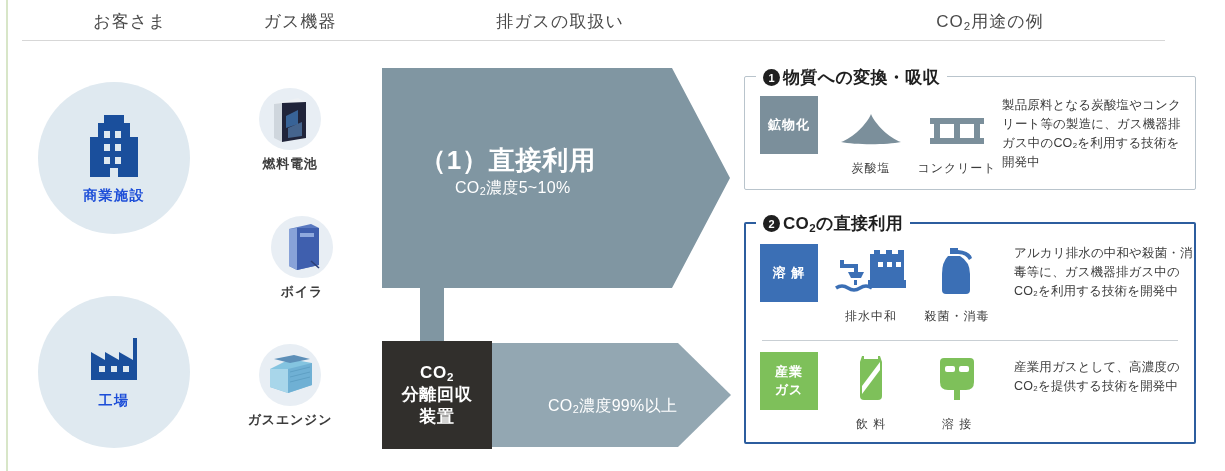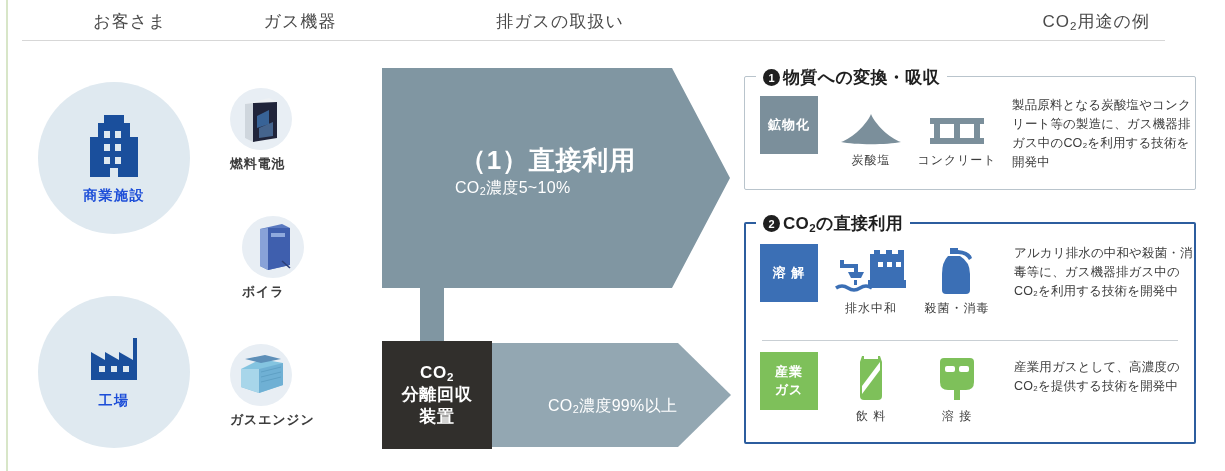--- a/index.html
+++ b/index.html
@@ -15,64 +15,64 @@
 
   
   .hdr { position: absolute; top: 10px; font-size: 17px; color: #4a4a4a; letter-spacing: .06em; text-align: center; white-space: nowrap; }
   .hdr-rule { position: absolute; left: 22px; top: 40px; width: 1143px; height: 1px; background: #d7d7d7; }
 
   
   .circle { position: absolute; border-radius: 50%; background: #dfe9f0; display: flex; flex-direction: column; align-items: center; justify-content: center; }
   .circle .cap { font-size: 14px; font-weight: bold; color: #1d4ed8; letter-spacing: .1em; margin-top: 6px; }
 
   
-  .eq { position: absolute; width: 120px; display: flex; flex-direction: column; align-items: flex-start; }
+  .eq { position: absolute; width: 120px; display: flex; flex-direction: column; align-items: center; }
   .eq .thumb { width: 62px; height: 62px; border-radius: 50%; background: #e8eef4; display: flex; align-items: center; justify-content: center; }
   .eq .cap { font-size: 13px; font-weight: bold; color: #3c3c3c; letter-spacing: .06em; margin-top: 5px; white-space: nowrap; }
 
   
   .arrow-wrap { position: absolute; }
   .arrow-wrap svg { display: block; }
   .arrow-txt { position: absolute; color: #ffffff; }
-  .arrow-title { font-size: 26px; font-weight: bold; letter-spacing: .03em; white-space: nowrap; margin-left: 40px; }
+  .arrow-title { font-size: 26px; font-weight: bold; letter-spacing: .03em; white-space: nowrap; }
   .arrow-sub { font-size: 16px; letter-spacing: .02em; white-space: nowrap; }
   .sub { font-size: .68em; vertical-align: -0.22em; }
 
   .capbox { position: absolute; background: #312f2c; display: flex; flex-direction: column;
             align-items: center; justify-content: center; color: #fff; }
   .capbox div { font-size: 17px; font-weight: bold; letter-spacing: .04em; line-height: 1.28; white-space: nowrap; }
 
   
   .panel { position: absolute; border: 1px solid #b9c4cc; border-radius: 2px; }
   .panel.blue { border: 2px solid #2c5d9e; }
   .panel-legend { position: absolute; background: #fff; padding: 0 7px; display: flex; align-items: center; gap: 3px; white-space: nowrap; }
   .panel-legend .num { width: 17px; height: 17px; border-radius: 50%; background: #1f1f1f; color: #fff;
       font-size: 11px; display: flex; align-items: center; justify-content: center; font-weight: bold; }
   .panel-legend .ttl { font-size: 17px; font-weight: bold; color: #1f1f1f; letter-spacing: .02em; }
 
   .row { position: absolute; display: flex; align-items: flex-start; }
   .badge { width: 58px; height: 58px; display: flex; flex-direction: column; align-items: center;
            justify-content: center; color: #fff; font-size: 13px; font-weight: bold; line-height: 1.35; letter-spacing: .08em; }
-  .ico { width: 86px; display: flex; flex-direction: column; align-items: center; }
+  .ico { width: 86px; display: flex; flex-direction: column; align-items: center; gap: 8px; }
   .ico .glyph { height: 50px; display: flex; align-items: flex-end; justify-content: center; }
   .ico .cap { font-size: 12px; color: #3c3c3c; letter-spacing: .08em; margin-top: 6px; white-space: nowrap; }
   .desc { font-size: 12.5px; color: #3c3c3c; line-height: 1.52; letter-spacing: .01em; }
   .divider { position: absolute; height: 1px; background: #c9cfd4; }
 </style>
 </head>
 <body>
 
 <div id="root">
 
   <div class="left-rule"></div>
 
   <div class="hdr" style="left:40px; width:180px;">お客さま</div>
   <div class="hdr" style="left:420px; width:280px;">排ガスの取扱い</div>
   <div class="hdr" style="left:220px; width:160px;">ガス機器</div>
-  <div class="hdr" style="left:830px; width:320px;text-align:right;">
+  <div class="hdr" style="left:830px; width:320px;">
     <span>CO</span><span class="sub">2</span><span>用途の例</span>
   </div>
   <div class="hdr-rule"></div>
 
   <div class="circle" style="left:38px; top:82px; width:152px; height:152px;">
     <span>
       <svg width="56" height="66" viewBox="0 0 56 66">
         <path d="M12 12 h32 v54 h-32 z" fill="#1a4f9c"></path>
         <path d="M18 4 h20 v8 h-20 z" fill="#1a4f9c"></path>
         <rect x="18" y="20" width="6" height="7" fill="#dfe9f0"></rect>
@@ -192,21 +192,21 @@
         <svg width="58" height="30" viewBox="0 0 58 30">
           <rect x="2" y="2" width="54" height="6" fill="#7b8f9b"></rect>
           <rect x="2" y="22" width="54" height="6" fill="#7b8f9b"></rect>
           <rect x="6" y="8" width="6" height="14" fill="#7b8f9b"></rect>
           <rect x="26" y="8" width="6" height="14" fill="#7b8f9b"></rect>
           <rect x="46" y="8" width="6" height="14" fill="#7b8f9b"></rect>
         </svg>
       </span>
       <span class="cap">コンクリート</span>
     </div>
-    <div class="desc" style="width:186px; margin-left:12px;">製品原料となる炭酸塩やコンクリート等の製造に、ガス機器排ガス中のCO₂を利用する技術を開発中</div>
+    <div class="desc" style="width:186px; margin-left:2px;">製品原料となる炭酸塩やコンクリート等の製造に、ガス機器排ガス中のCO₂を利用する技術を開発中</div>
   </div>
 
   <div class="panel blue" style="left:744px; top:222px; width:452px; height:222px;"></div>
   <div class="panel-legend" style="left:756px; top:212px;">
     <span class="num">2</span>
     <span class="ttl"><span>CO</span><span class="sub">2</span><span>の直接利用</span></span>
   </div>
 
   <div class="row" style="left:760px; top:244px;">
     <div class="badge" style="background:#3b6fb5;">

